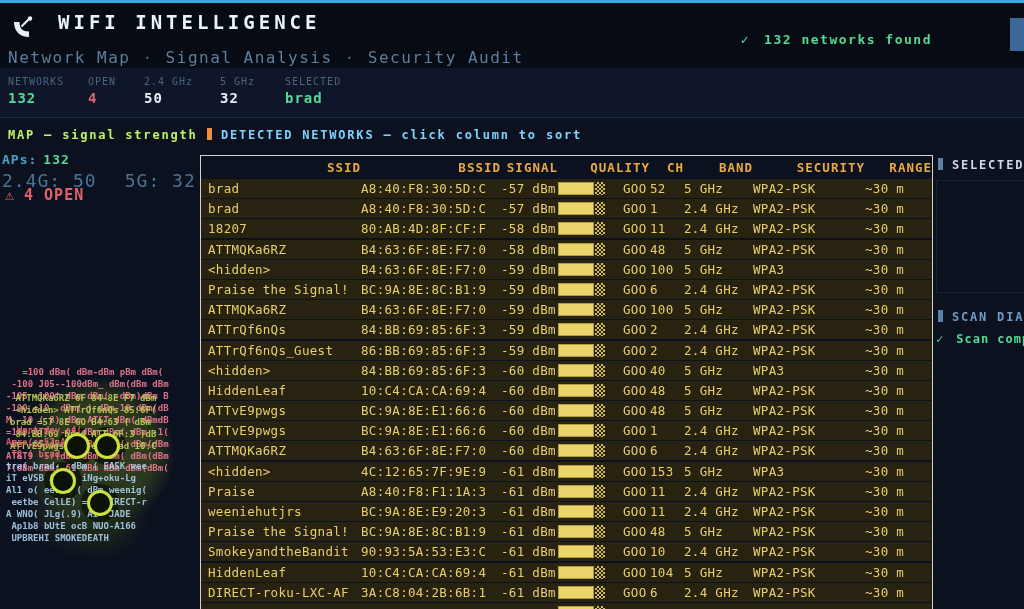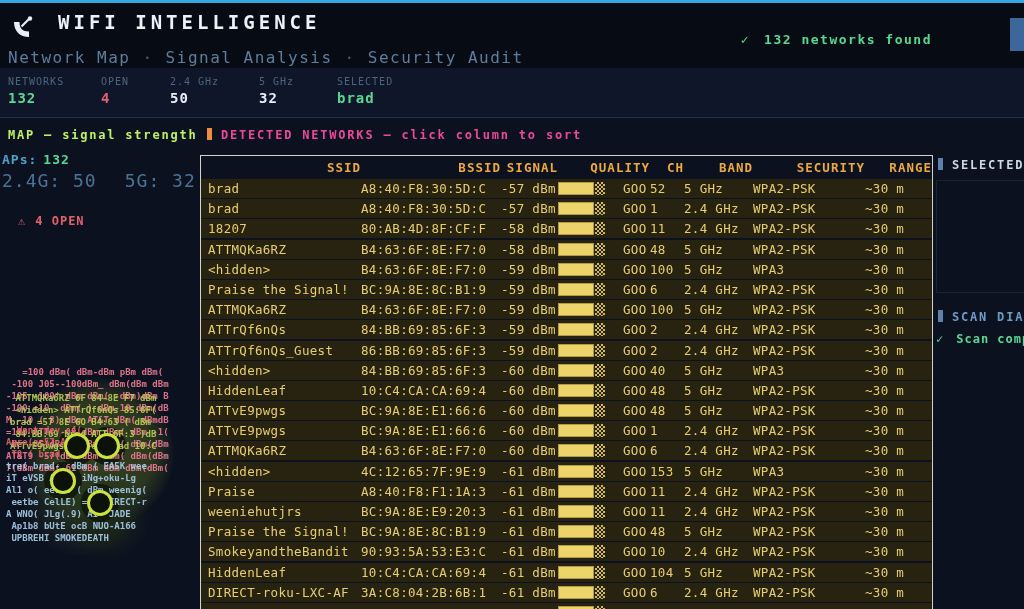--- a/index.html
+++ b/index.html
@@ -17,41 +17,41 @@
     position:absolute; left:58px; top:8px;
     font-size:19px; font-weight:bold; letter-spacing:4px; color:#eaf2fa;
   }
   .nav { position:absolute; left:8px; top:45px; font-size:16px; letter-spacing:1.5px; color:#5f7d9c; }
   .nav .nav-item { cursor:pointer; }
   .nav .sep { margin:0 12px; color:#46607c; }
   .scan-result { position:absolute; right:92px; top:29px; font-size:13px; font-weight:bold; color:#57d993; letter-spacing:1.5px; }
   .scan-result .chk { margin-right:14px; }
   .blue-btn { position:absolute; left:1010px; top:15px; width:22px; height:33px; background:#3b679b; }
 
-  .stats { position:absolute; left:0; top:68px; width:1024px; height:50px; background:#10162a; border-bottom:1px solid #14324e; display:flex; padding:8px 14px 0 8px;gap:13px; }
+  .stats { position:absolute; left:0; top:68px; width:1024px; height:50px; background:#10162a; border-bottom:1px solid #14324e; display:flex; padding:8px 14px 0 8px; }
   .stat { flex:0 0 auto; }
   .stat .s-label { font-size:10px; letter-spacing:1px; color:#4a6580; }
   .stat .s-value { font-size:14px; font-weight:bold; margin-top:3px; letter-spacing:1px; }
   .tone-green { color:#57d993; }
   .tone-red { color:#e2636f; }
   .tone-white { color:#e8eef5; }
   .w0{width:80px}.w1{width:56px}.w2{width:76px}.w3{width:65px}.w4{width:160px}
 
   .panel-title { position:absolute; font-size:12px; font-weight:bold; letter-spacing:1.8px; white-space:nowrap; }
   .map-title { left:8px; top:128px; width:188px; overflow:hidden; color:#bef264; }
-  .detected-title { left:207px; top:128px; color:#ec4899; }
+  .detected-title { left:207px; top:128px; color:#7dd3fc; }
   .marker { display:inline-block; width:5px; height:12px; margin-right:9px; vertical-align:-1px; }
   .marker-orange { background:#f08c3f; }
   .marker-steel { background:#5a82aa; }
 
   .aps-line { position:absolute; left:2px; top:152px; font-size:13px; font-weight:bold; color:#4aa3c7; letter-spacing:1px; }
   .aps-line .v { color:#57d993; margin-left:6px; }
   .band-line { position:absolute; left:2px; top:170px; font-size:18px; color:#4a7396; letter-spacing:1px; }
   .band-line .gap { display:inline-block; width:28px; }
-  .warn-line { position:absolute; left:18px; top:186px; font-size:12px; font-weight:bold; color:#e2606c; letter-spacing:1px;margin-top:28px; }
+  .warn-line { position:absolute; left:5px; top:186px; font-size:15px; font-weight:bold; color:#e2606c; letter-spacing:1px; }
   .warn-line .w-icon { margin-right:9px; font-weight:normal; }
 
   
   .map-art { position:absolute; left:6px; top:366px; width:188px; height:215px; overflow:hidden; }
   .blob { position:absolute; border-radius:50%; z-index:1; }
   .blob-a { left:18px; top:12px; width:150px; height:150px; background:radial-gradient(circle, #33421f 0%, #2b381f 50%, rgba(43,56,31,0) 72%); }
   .blob-b { left:10px; top:70px; width:130px; height:120px; background:radial-gradient(circle, #2c3a20 0%, rgba(44,58,32,0) 70%); }
   .blob-c { left:55px; top:105px; width:90px; height:90px; background:radial-gradient(circle, #1d2a15 0%, rgba(29,42,21,0) 70%); }
   .ring-pad { position:absolute; width:38px; height:38px; border-radius:50%; background:#121a0c; z-index:2; }
   .ring { position:absolute; width:26px; height:26px; border-radius:50%; border:3px solid #cbe23b; background:#0c1208; z-index:4; }

